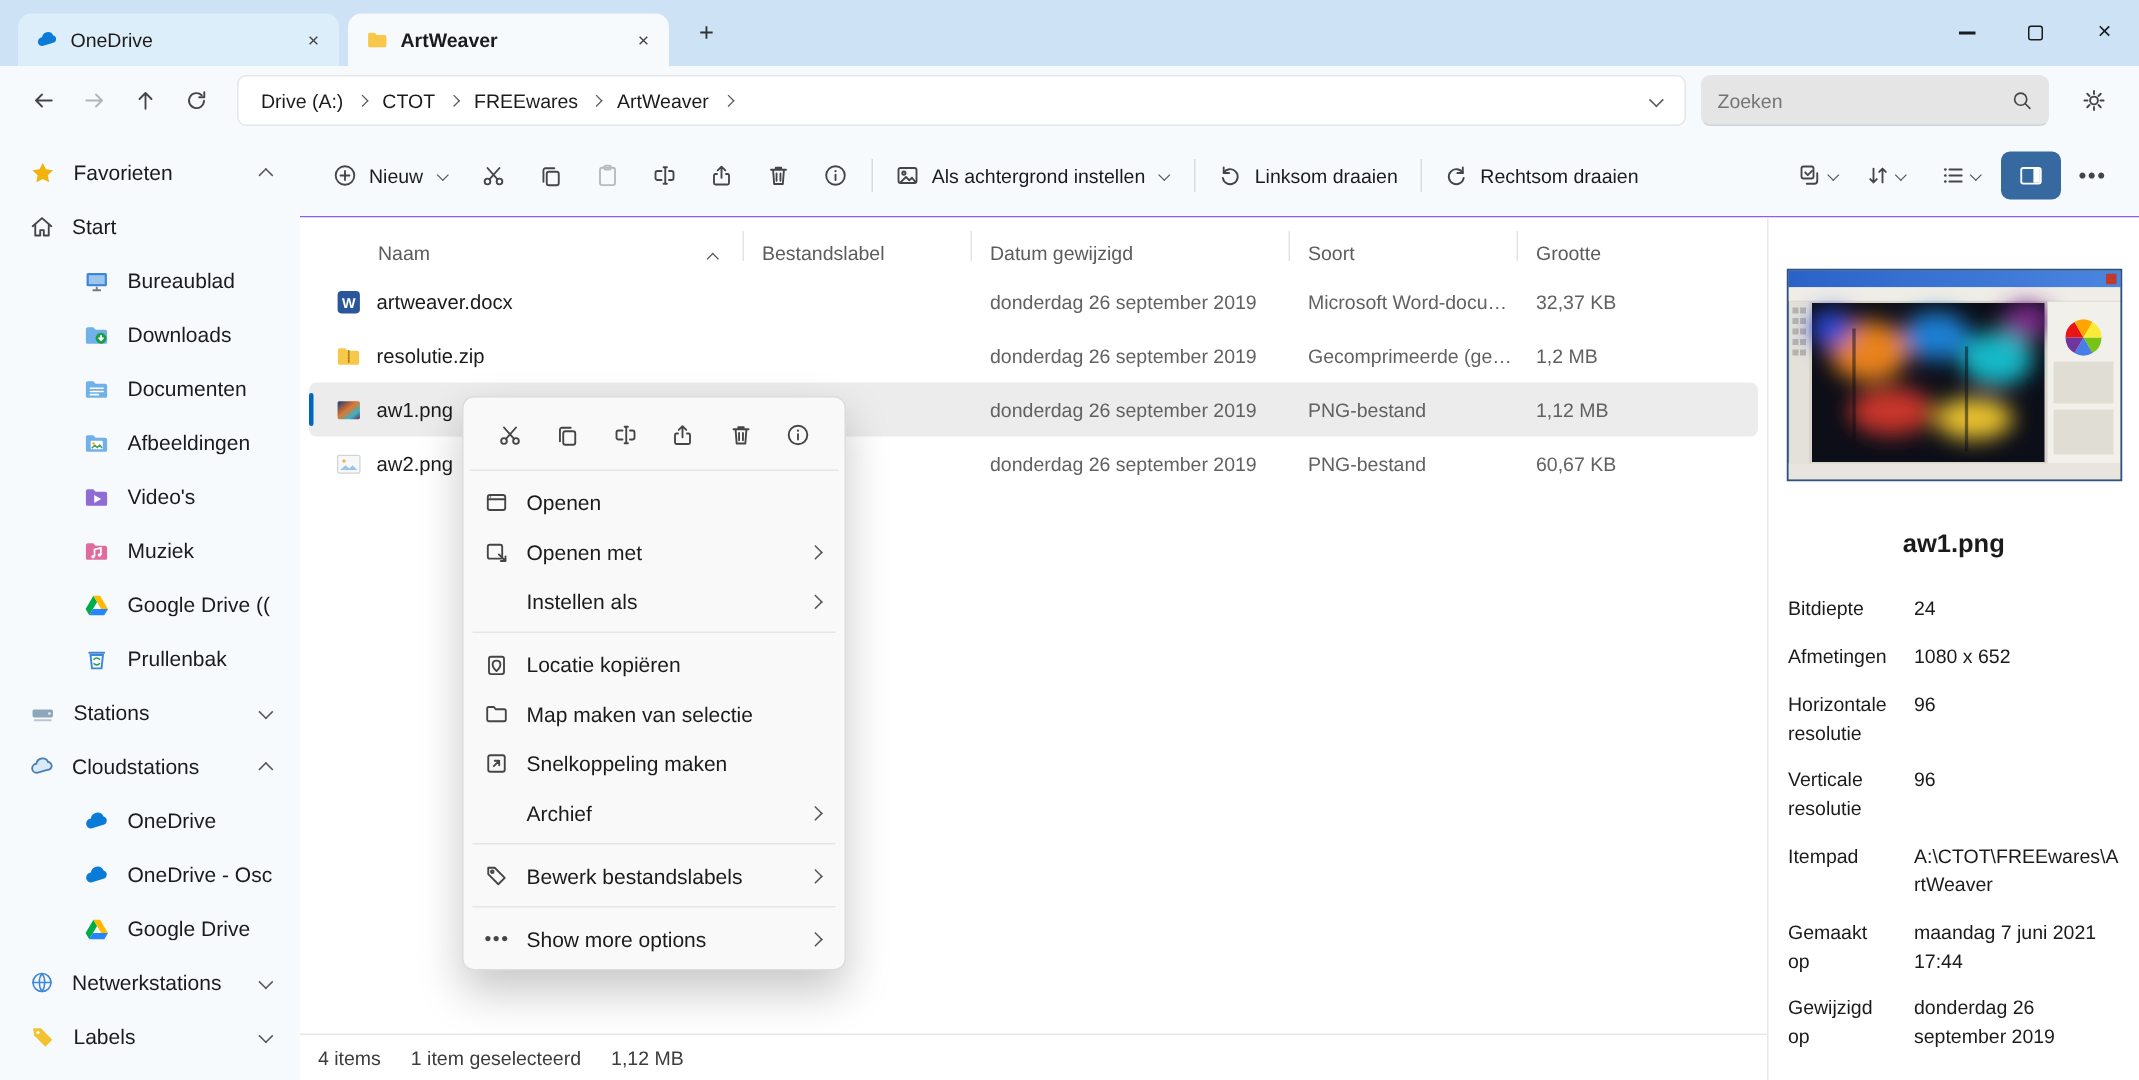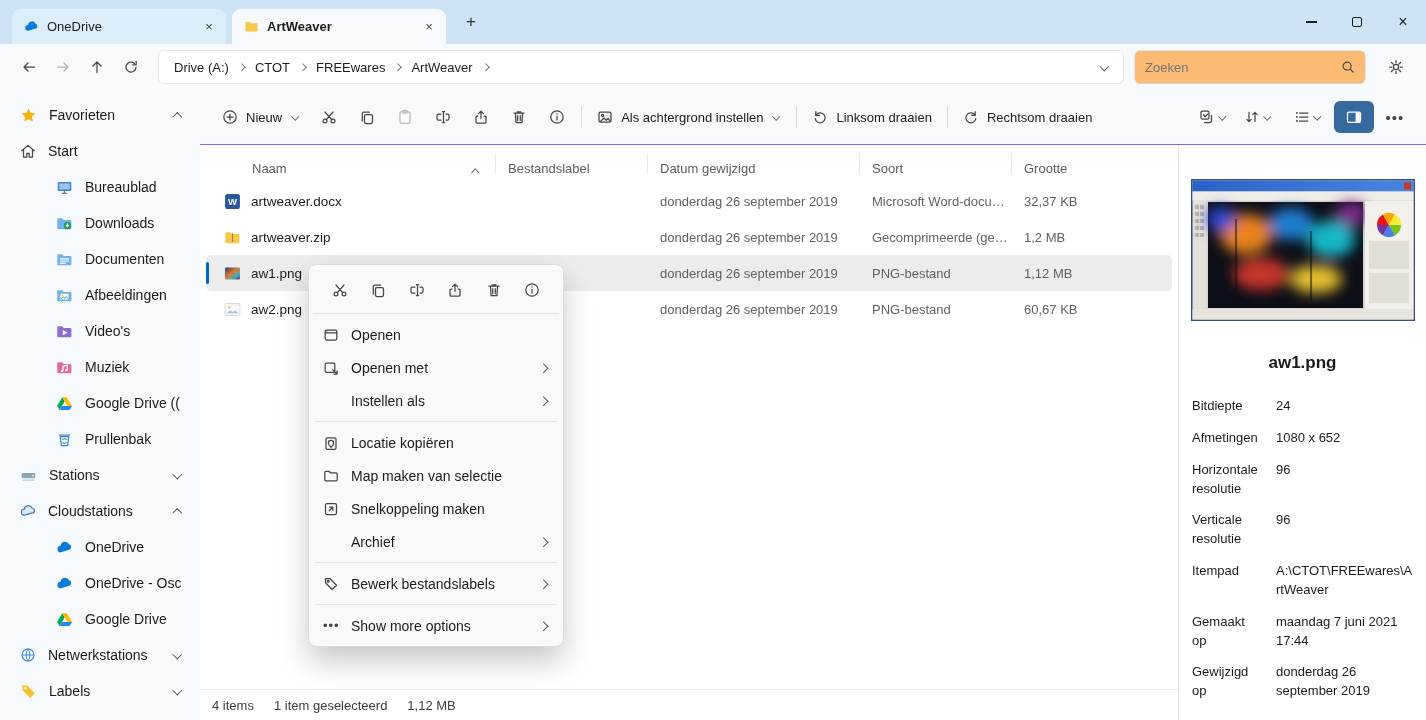--- a/index.html
+++ b/index.html
@@ -23,21 +23,21 @@
   .win-btn.close{font-size:16px}
 
   
   .addrrow{height:46px;background:#f6fafd;display:flex;align-items:center;padding:0 12px;flex:none}
   .nav-btn{width:34px;height:34px;border-radius:6px;display:flex;align-items:center;justify-content:center;flex:none}
   .nav-btn.disabled{opacity:.38}
   .addr{flex:1;height:34px;background:#fff;border:1px solid #e4e6e9;border-radius:6px;display:flex;align-items:center;padding:0 8px;margin:0 10px;min-width:0}
   .crumb{font-size:13px;color:#1b1b1b;padding:4px 7px;border-radius:4px;white-space:nowrap}
   .crumb-sep{margin:0 1px;color:#5e5e5e}
   .addr-chev{margin-left:auto;margin-right:6px}
-  .search{width:232px;height:34px;background:#fdba74;border:1px solid #e4e6e9;border-bottom-color:#cfd3d8;border-radius:6px;display:flex;align-items:center;padding:0 10px;margin-right:12px;flex:none}
+  .search{width:232px;height:34px;background:#e5e5e5;border:1px solid #e4e6e9;border-bottom-color:#cfd3d8;border-radius:6px;display:flex;align-items:center;padding:0 10px;margin-right:12px;flex:none}
   .search input{border:none;outline:none;flex:1;font-size:13px;color:#333;background:transparent;font-family:inherit;min-width:0}
   .gear-btn{width:36px;height:34px;border-radius:6px;display:flex;align-items:center;justify-content:center;flex:none}
 
   
   .bodyrow{flex:1;display:flex;min-height:0}
   .sidebar{width:200px;flex:none;background:#f6fafd;padding-top:7px;overflow:hidden}
   .side-item{height:36px;display:flex;align-items:center;gap:12px;padding:0 8px 0 16px;margin:0 4px;border-radius:6px;font-size:14px;color:#1b1b1b}
   .side-item.child{padding-left:52px}
   .sic{width:17px;height:17px;flex:none}
   .side-label{white-space:nowrap;overflow:hidden;text-overflow:ellipsis;flex:1}
@@ -467,21 +467,21 @@
               <div class="fcell">donderdag 26 september 2019</div>
               <div class="fcell">Microsoft Word-docum...</div>
               <div class="fcell">32,37 KB</div>
             </div>
             <div class="fgrid frow">
               <div class="fname">
                 <svg class="ficon" viewBox="0 0 16 16">
                     <path d="M1.2 4.2c0-.7.5-1.2 1.2-1.2h3.4l1.5 1.6h6c.7 0 1.2.5 1.2 1.2v6.4c0 .7-.5 1.2-1.2 1.2H2.4c-.7 0-1.2-.5-1.2-1.2z" fill="#f8c84a"></path>
                     <path d="M8 4.6v1M8 6.6v1M8 8.6v1M8 10.6v1" stroke="#a87d1a" stroke-width="1.1" stroke-linecap="round"></path>
                   </svg>
-                <span>artweaver.zip</span>
+                <span>resolutie.zip</span>
               </div>
               <div class="fcell"></div>
               <div class="fcell">donderdag 26 september 2019</div>
               <div class="fcell">Gecomprimeerde (gezi...</div>
               <div class="fcell">1,2 MB</div>
             </div>
             <div class="fgrid frow selected">
               <div class="fname">
                 <svg class="ficon" viewBox="0 0 16 16">
                     <defs>

